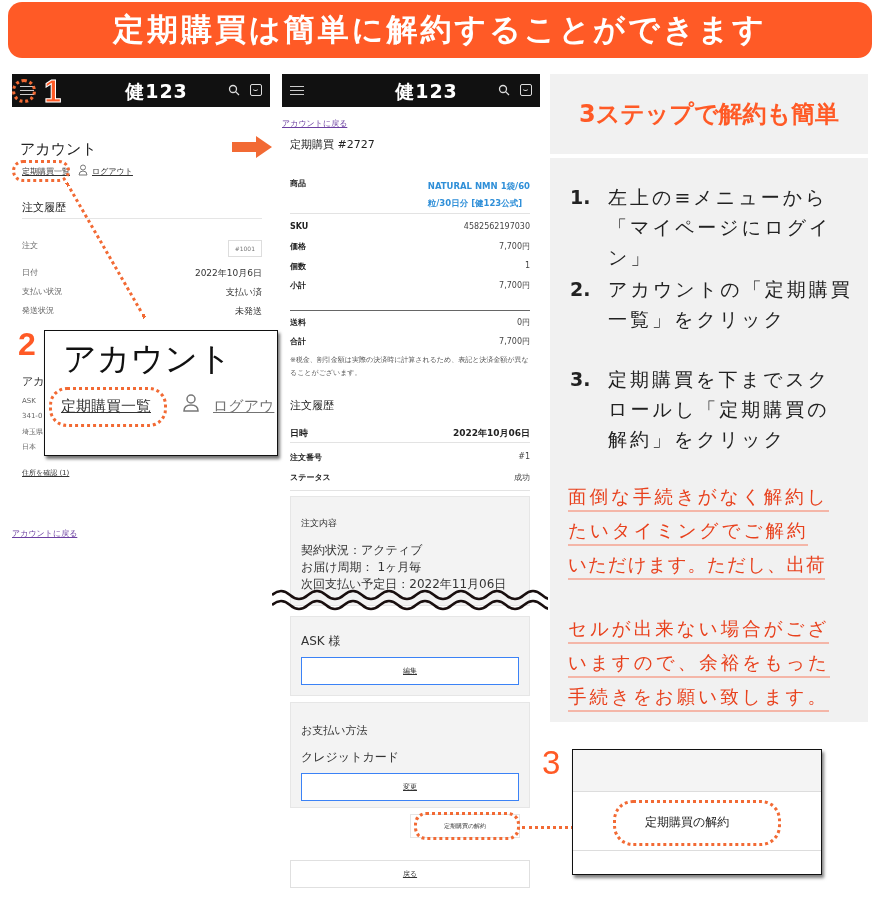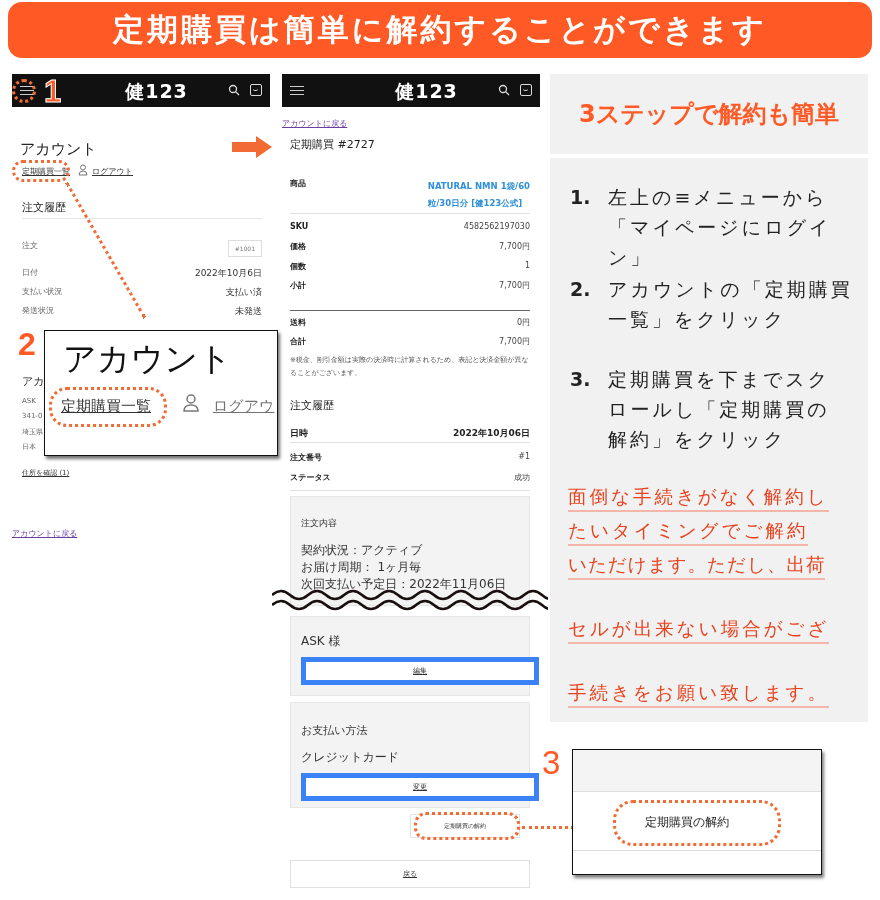--- a/index.html
+++ b/index.html
@@ -89,21 +89,21 @@
   .m-row .v { color: #444; }
   .m-product { color: #2f8fd8; font-weight: bold; line-height: 17px; font-size: 8.5px; }
   .m-rule { position: absolute; left: 290px; width: 240px; height: 1px; background: #e3e3e3; }
   .m-rule.dark { background: #666; }
   .m-note { left: 290px; top: 354px; width: 240px; font-size: 7px; color: #555; line-height: 13px; }
   .m-hist { left: 290px; top: 398px; font-size: 11px; color: #222; }
 
   .card { position: absolute; left: 290px; width: 240px; background: #f3f3f3; border: 1px solid #e6e6e6; }
   .card .h { position: absolute; left: 10px; font-size: 9px; color: #333; }
   .card .t { position: absolute; left: 10px; font-size: 12px; color: #333; }
-  .card .btn { position: absolute; left: 10px; width: 238px; height: 28px; background: #fff; border: 5px solid #3b82f6; font-size: 7px; display: flex; align-items: center; justify-content: center; text-decoration: underline; color: #333; }
+  .card .btn { position: absolute; left: 10px; width: 218px; height: 28px; background: #fff; border: 1px solid #3b82f6; font-size: 7px; display: flex; align-items: center; justify-content: center; text-decoration: underline; color: #333; }
 
   .cancel-btn { position: absolute; left: 410px; top: 814px; width: 110px; height: 24px; border: 1px solid #e5e5e5; background: #fff; font-size: 6px; display: flex; align-items: center; justify-content: center; color: #333; }
   .cancel-oval { position: absolute; left: 414px; top: 812px; width: 106px; height: 28px; border-radius: 12px; }
   .back-btn { position: absolute; left: 290px; top: 860px; width: 240px; height: 28px; border: 1px solid #e0e0e0; background: #fff; font-size: 7px; display: flex; align-items: center; justify-content: center; text-decoration: underline; color: #333; }
 
   .h-dots { position: absolute; left: 522px; top: 826px; width: 52px; border-top: 3px dotted #f26a34; }
 
   .wave { position: absolute; left: 272px; top: 587px; width: 276px; height: 24px; }
 
   
@@ -318,21 +318,21 @@
     <span class="txt">定期購買を下までスク
 ロールし「定期購買の
 解約」をクリック</span>
   </div>
   <div class="r-note">
     <span class="ln">面倒な手続きがなく解約し</span><br>
     <span class="ln">たいタイミングでご解約</span><br>
     <span class="ln" style="letter-spacing:1px;">いただけます。ただし、出荷</span><br>
     <br>
     <span class="ln">セルが出来ない場合がござ</span><br>
-    <br>
+    <span class="ln">いますので、余裕をもった</span><br>
     <span class="ln">手続きをお願い致します。</span>
   </div>
 </div>
 
 <div class="step-num step3">3</div>
 <div class="popup3">
   <div class="band"></div>
   <div class="band2"></div>
   <div class="lbl">定期購買の解約</div>
   <div class="oval dotted"></div>

